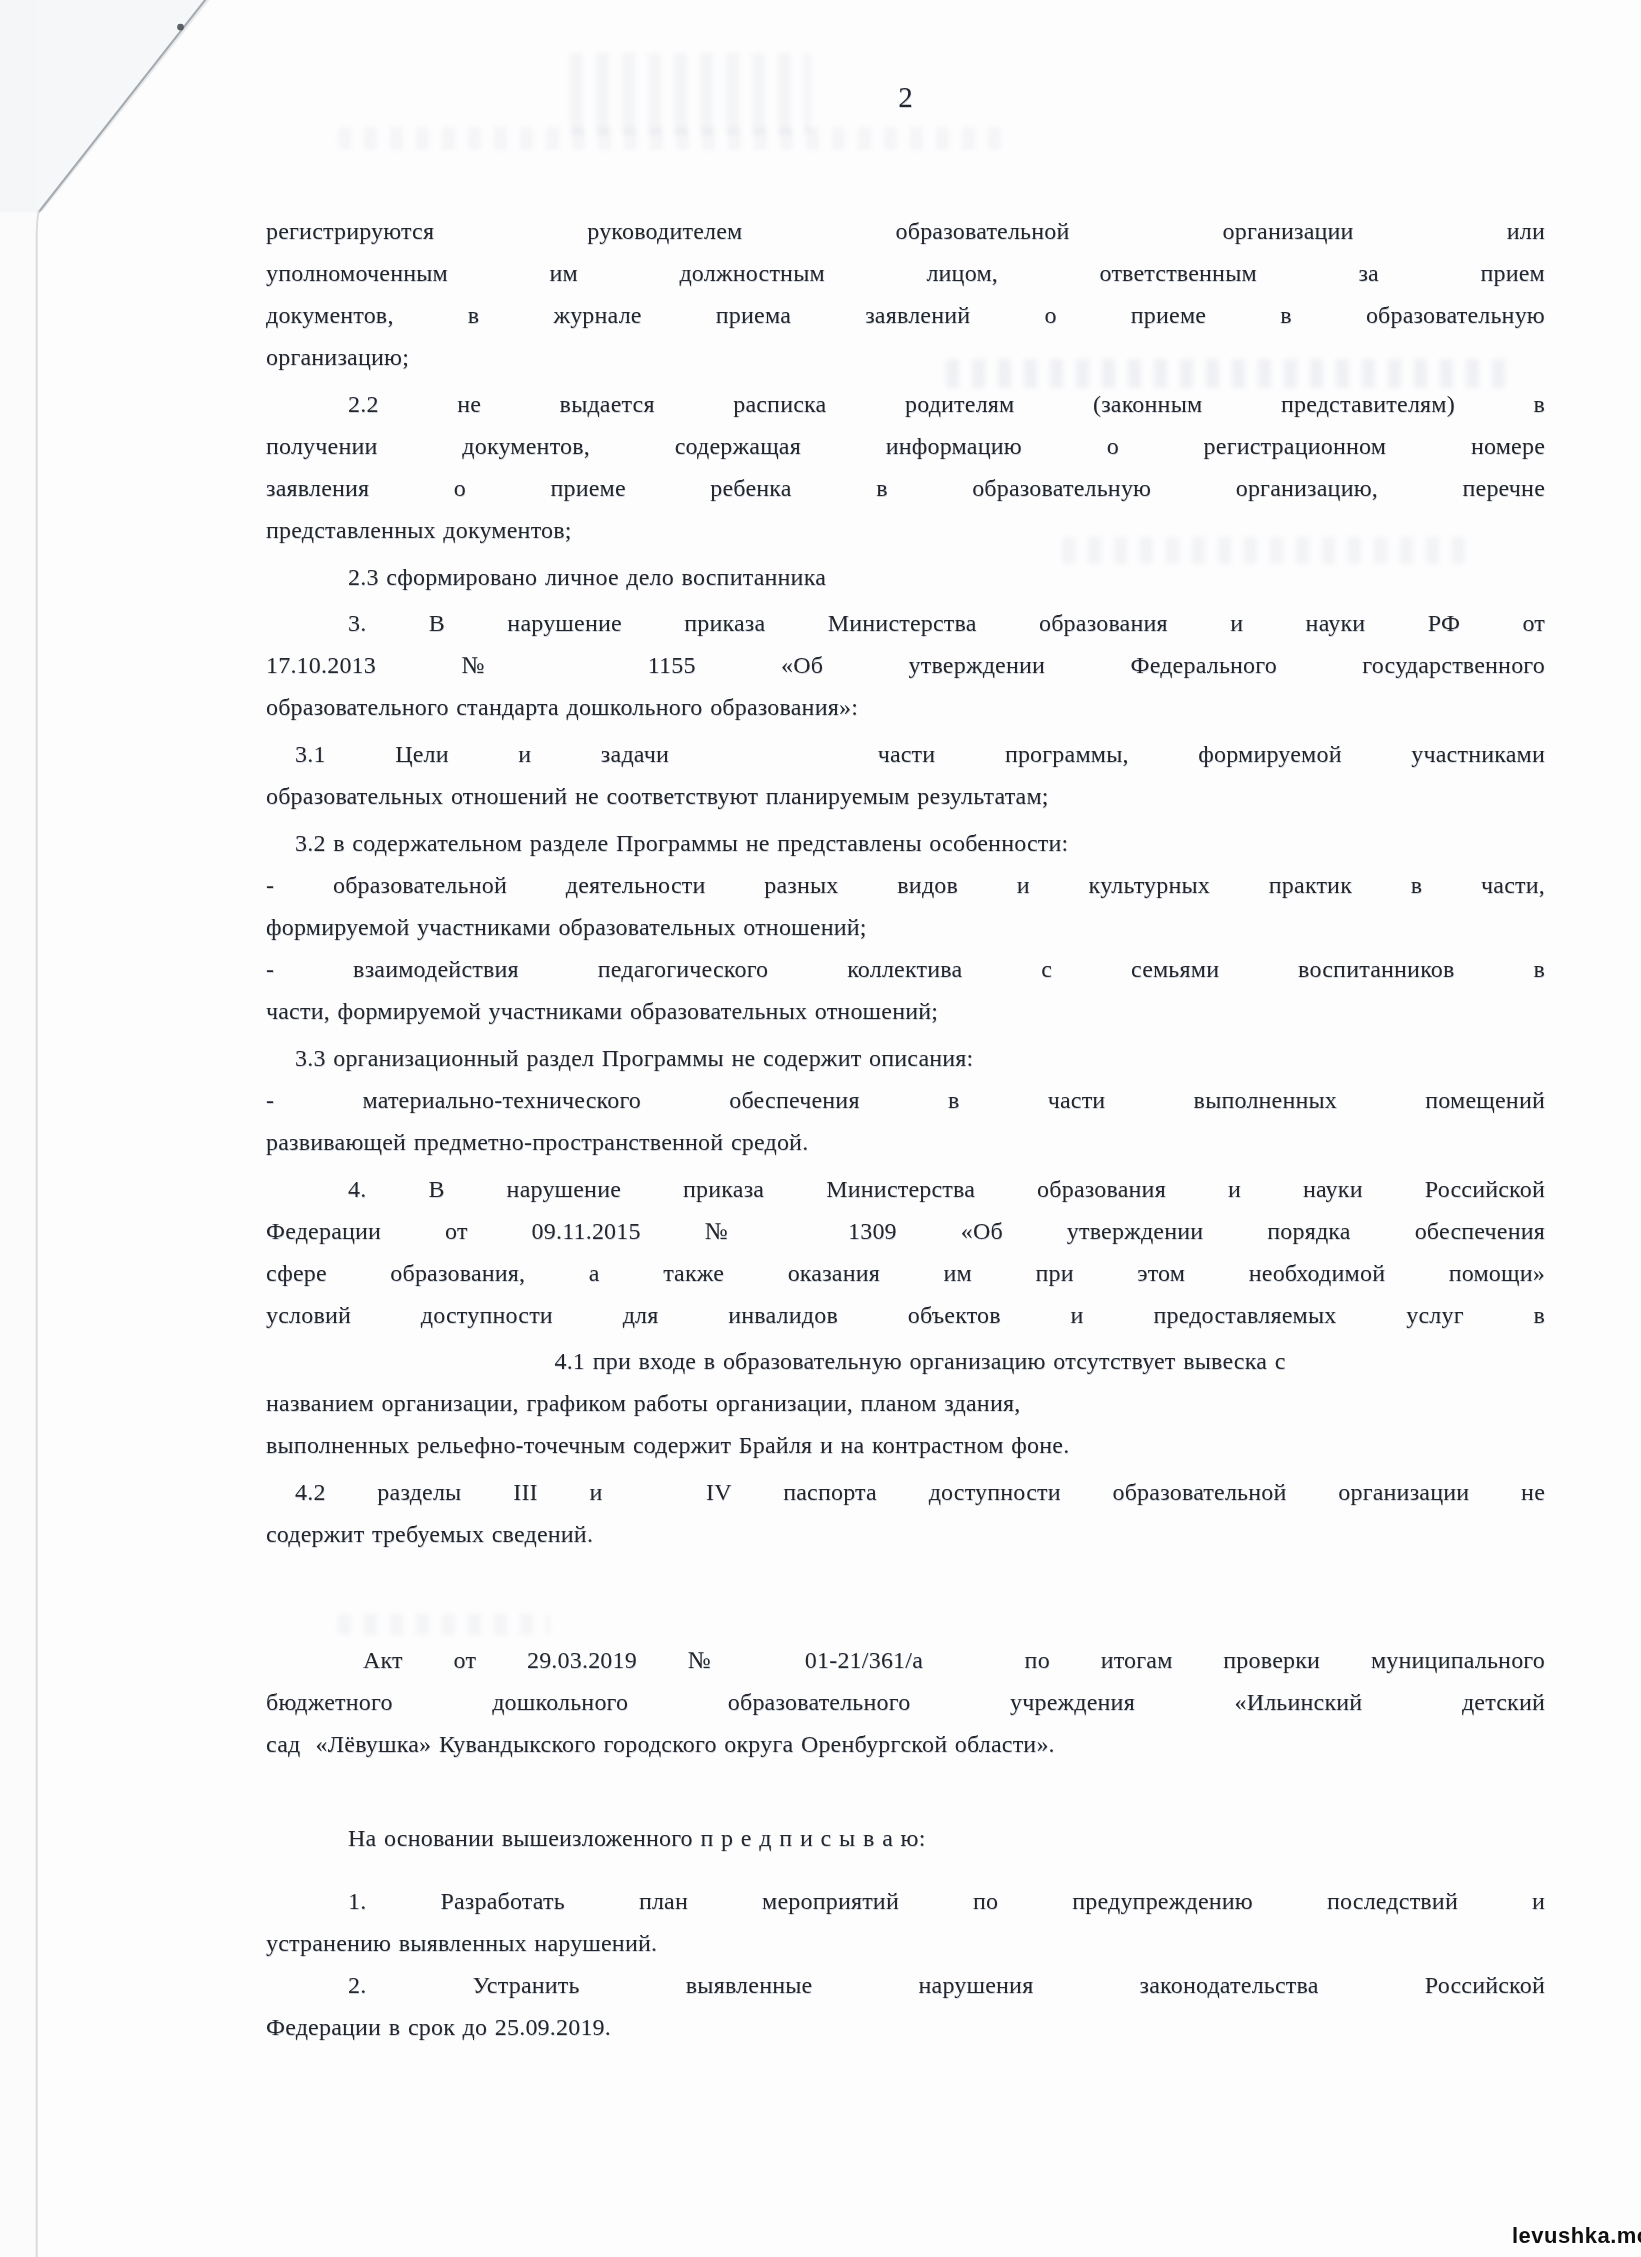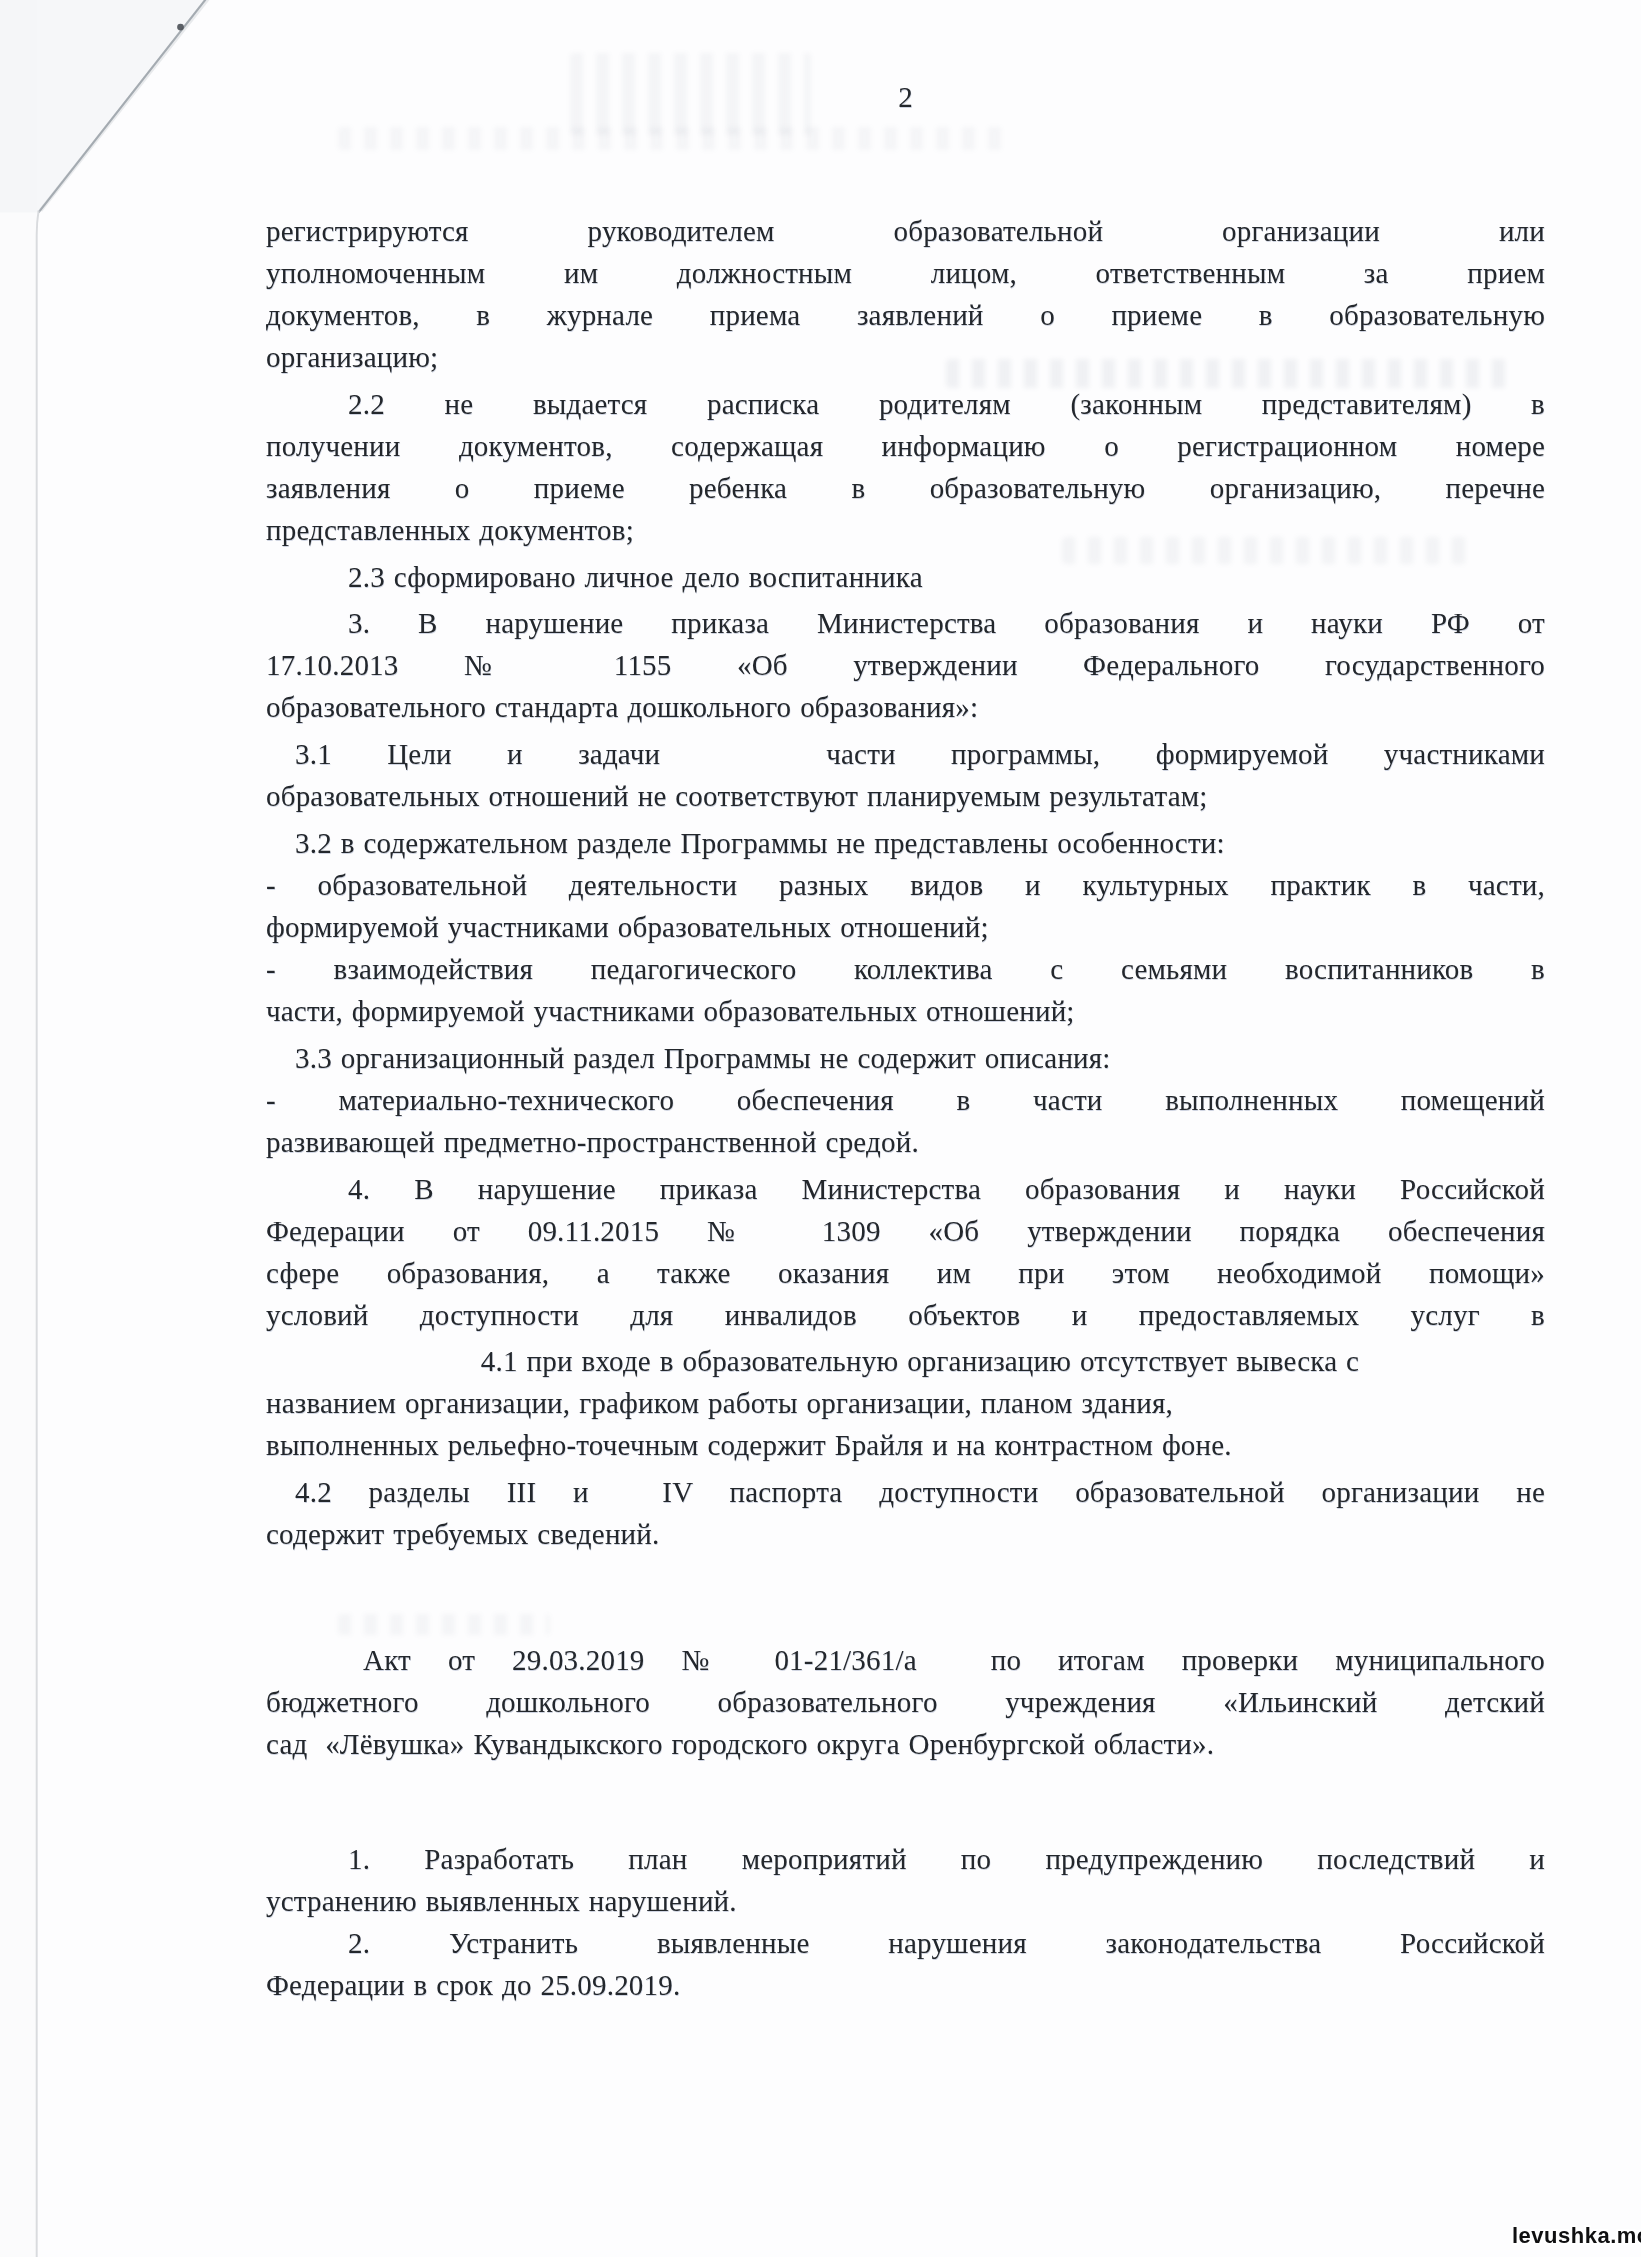--- a/index.html
+++ b/index.html
@@ -19,21 +19,21 @@
   
   .pagenum{
     position:absolute;left:266px;top:81px;width:1279px;
     text-align:center;
     font-size:29px;line-height:33px;color:#23272c;
     text-shadow:0.5px 0.5px 0.5px rgba(70,90,140,.25);
   }
   
   .body{
     position:absolute;left:266px;top:210px;width:1279px;
-    font-size:29px;line-height:42px;color:#23272c;
+    font-size:24px;line-height:42px;color:#23272c;
     word-spacing:1.4px;letter-spacing:0.2px;
     text-shadow:0.5px 0.5px 0.5px rgba(70,90,140,.25);
   }
   .line{white-space:normal;}
   .jst{text-align:justify;text-align-last:justify;text-justify:inter-word;}
   .blk{margin-top:4.8px;}
   
   .ghost{
     position:absolute;
     background:repeating-linear-gradient(90deg,
@@ -113,20 +113,21 @@
       <div class="line blk" style="text-indent: 29px; text-align: center;">4.1 при входе в образовательную организацию отсутствует вывеска с</div>
       <div class="line">названием организации, графиком работы организации, планом здания,</div>
       <div class="line">выполненных рельефно-точечным содержит Брайля и на контрастном фоне.</div>
       <div class="line jst blk" style="text-indent: 29px;">4.2 разделы III и&nbsp; IV паспорта доступности образовательной организации не</div>
       <div class="line">содержит требуемых сведений.</div>
       <div style="height: 84px;"></div>
       <div class="line jst" style="text-indent: 97px;">Акт от 29.03.2019 № 01-21/361/а&nbsp; по итогам проверки муниципального</div>
       <div class="line jst">бюджетного дошкольного образовательного учреждения «Ильинский детский</div>
       <div class="line">сад&nbsp; «Лёвушка» Кувандыкского городского округа Оренбургской области».</div>
       <div style="height: 52px;"></div>
+      <div class="line" style="text-indent: 82px;">На основании вышеизложенного п р е д п и с ы в а ю:</div>
       <div style="height: 21px;"></div>
       <div class="line jst" style="text-indent: 82px;">1. Разработать план мероприятий по предупреждению последствий и</div>
       <div class="line">устранению выявленных нарушений.</div>
       <div class="line jst" style="text-indent: 82px;">2. Устранить выявленные нарушения законодательства Российской</div>
       <div class="line">Федерации в срок до 25.09.2019.</div>
     </div>
 
   <div class="watermark">levushka.moy.su</div>
 
 </div>

